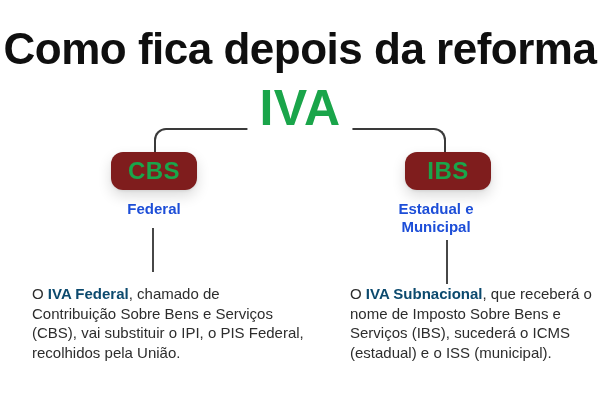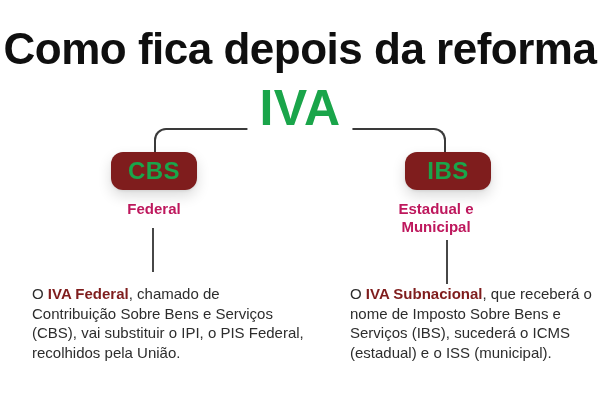--- a/index.html
+++ b/index.html
@@ -32,34 +32,34 @@
     background:#7f1d1d;border-radius:12px;
     box-shadow:0 6px 14px rgba(0,0,0,0.14),0 1px 3px rgba(0,0,0,0.08);
     display:flex;align-items:center;justify-content:center;
     font-size:24px;font-weight:800;color:#1aa54a;letter-spacing:0.5px;
     z-index:2;
   }
   .node-cbs{left:111px;}
   .node-ibs{left:405px;}
   .sublabel{
     position:absolute;top:200px;text-align:center;
-    font-size:15px;font-weight:800;line-height:18px;color:#be185d;
+    font-size:15px;font-weight:800;line-height:18px;color:#1d4ed8;
   }
   .sublabel-left{left:94px;width:120px;}
   .sublabel-right{left:386px;width:100px;}
   .connector{
     position:absolute;width:2px;background:#474747;z-index:1;
   }
   .connector-left{left:152px;top:228px;height:44px;}
   .connector-right{left:446px;top:240px;height:44px;}
   .desc{
     position:absolute;top:284px;
     font-size:15px;line-height:19.5px;color:#2d2d2d;
   }
-  .desc b{color:#7f1d1d;}
+  .desc b{color:#0c4a6e;}
   .desc-left{left:32px;width:272px;}
   .desc-right{left:350px;width:264px;}
 </style>
 </head>
 <body>
 
 <div class="title">Como fica depois da reforma</div>
 
 <div class="root-label">IVA</div>
 

